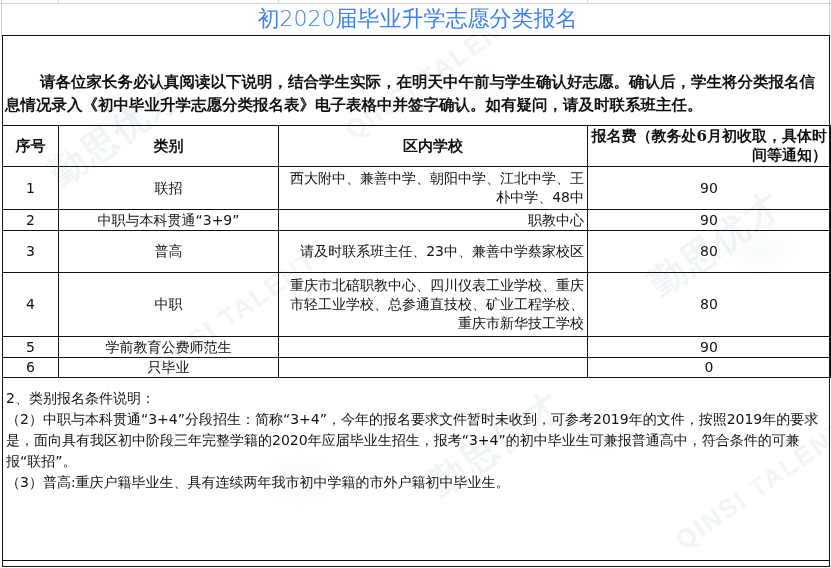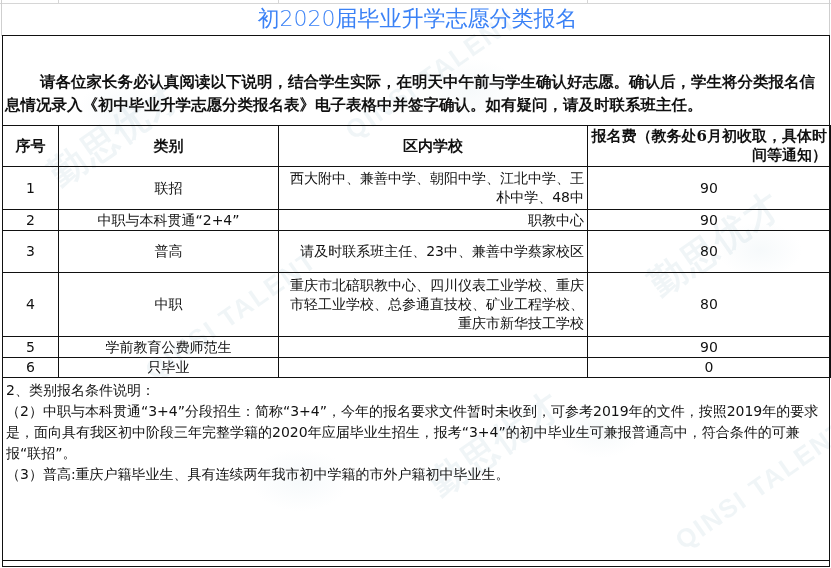--- a/index.html
+++ b/index.html
@@ -133,21 +133,21 @@
     td.c { text-align: center; }
     td.l { text-align: right; }
     tr.r1 td { height: 42px; }
     tr.r2 td { height: 20px; }
     tr.r3 td { height: 41px; }
     tr.r4 td { height: 63px; }
     tr.r5 td { height: 20px; }
     tr.r6 td { height: 19px; }
     .notes {
       position: absolute;
-      left: 2px; top: 375px;
+      left: 2px; top: 383px;
       width: 822px;
       font-family: "DejaVu Sans", sans-serif;
       font-size: 14px;
       line-height: 21px;
       padding: 5px 3px 0 4px;
       z-index: 3;
       color: #111;
     }
     .notes p {
       margin: 0;
@@ -202,21 +202,21 @@
   </thead>
   <tbody>
     <tr class="r1">
       <td class="c">1</td>
       <td class="c">联招</td>
       <td class="l">西大附中、兼善中学、朝阳中学、江北中学、王朴中学、48中</td>
       <td class="c">90</td>
     </tr>
     <tr class="r2">
       <td class="c">2</td>
-      <td class="c">中职与本科贯通“2+4”</td>
+      <td class="c">中职与本科贯通“3+9”</td>
       <td class="l">职教中心</td>
       <td class="c">90</td>
     </tr>
     <tr class="r3">
       <td class="c">3</td>
       <td class="c">普高</td>
       <td class="l">请及时联系班主任、23中、兼善中学蔡家校区</td>
       <td class="c">80</td>
     </tr>
     <tr class="r4">

